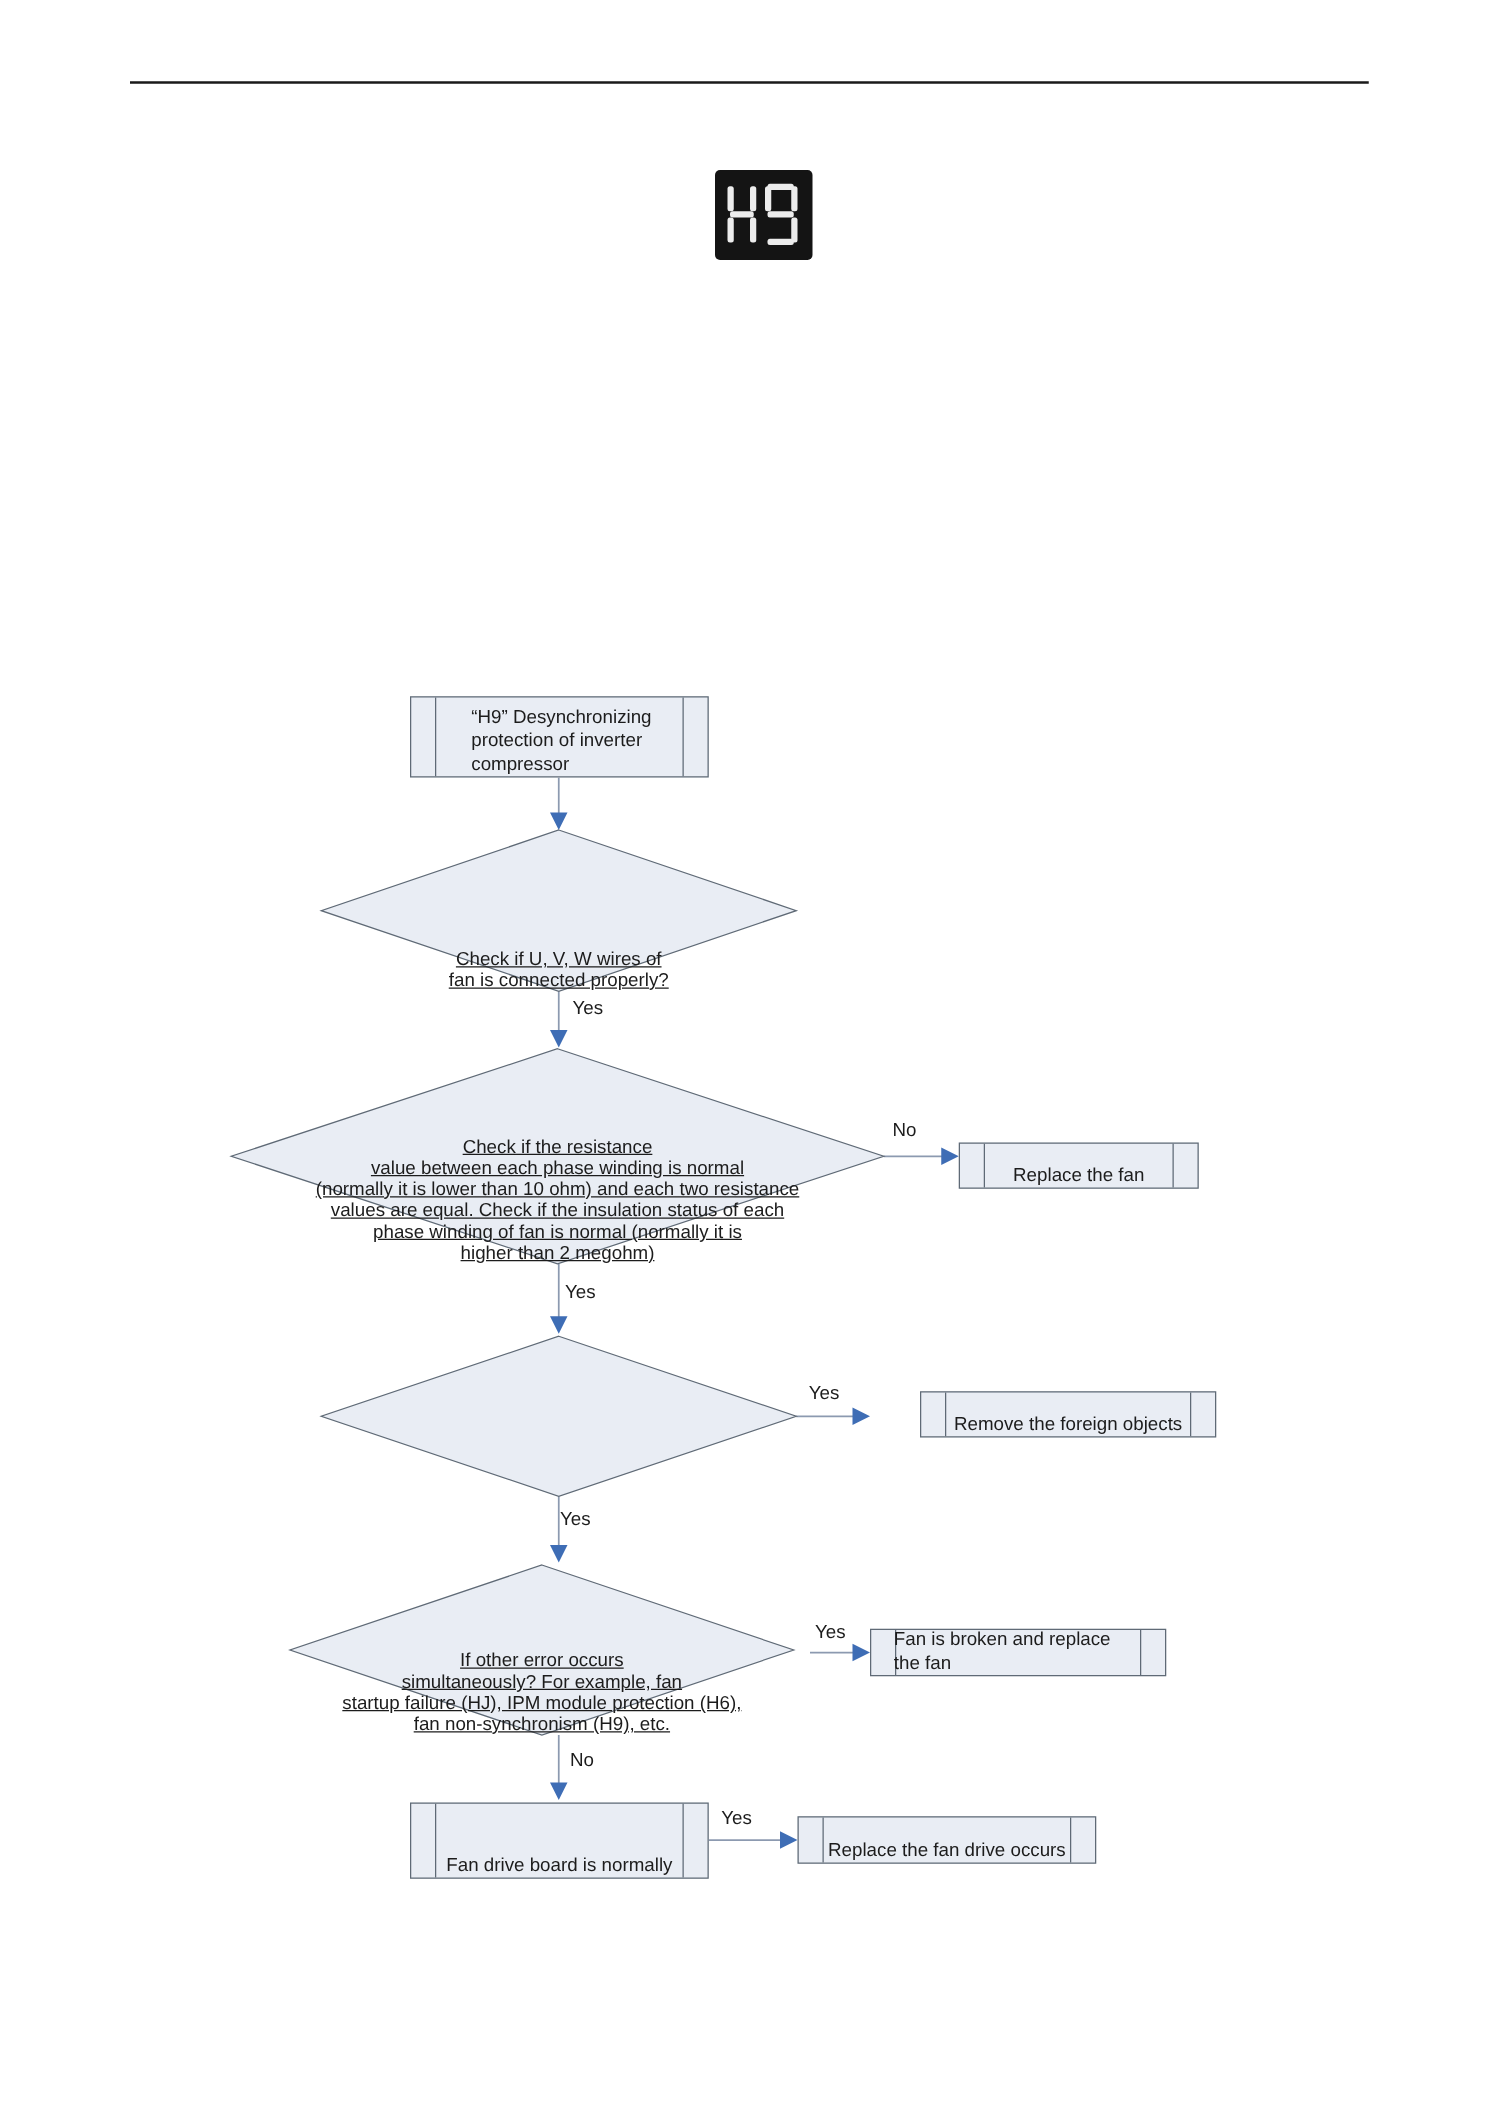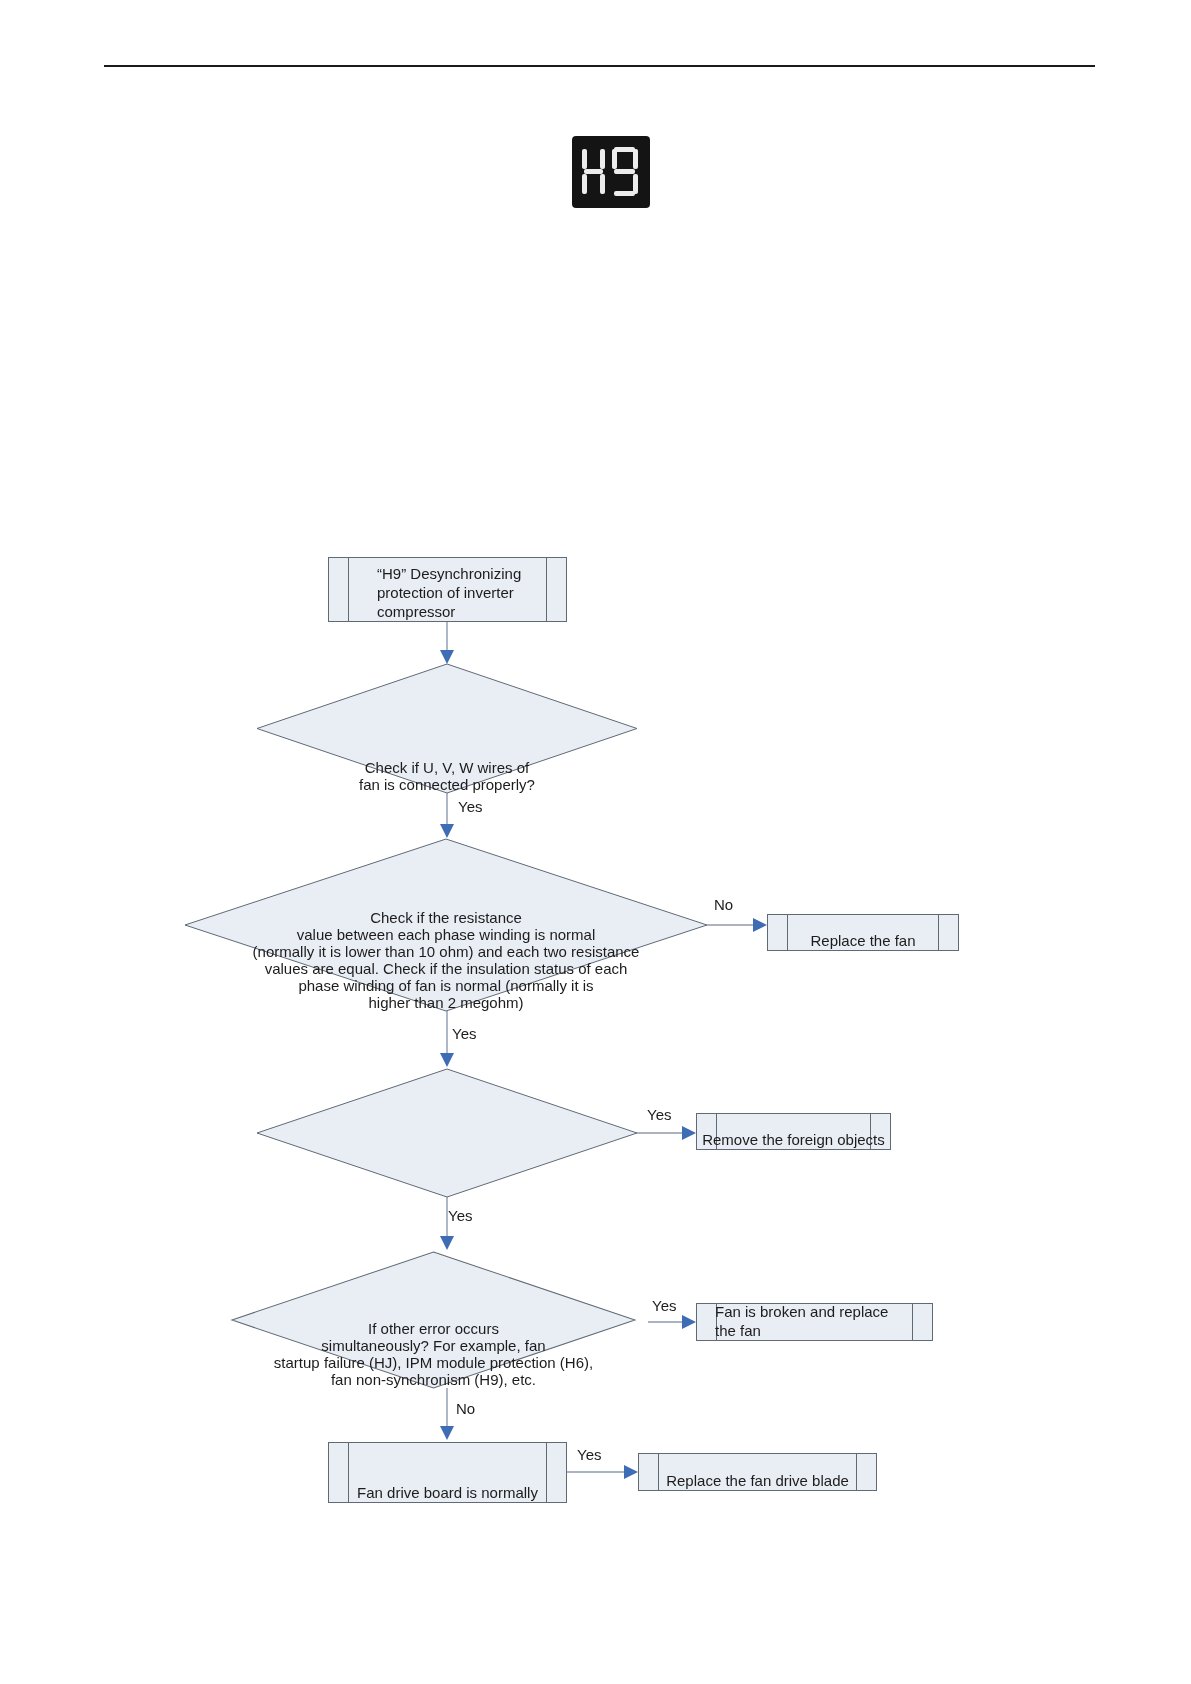--- a/index.html
+++ b/index.html
@@ -30,21 +30,21 @@
   .node{
     position:absolute;display:flex;align-items:flex-end;justify-content:center;
     box-sizing:border-box;z-index:2;
   }
   .pbox{background:var(--shape-fill);border:1px solid var(--shape-border);}
   .pbox::before,.pbox::after{
     content:"";position:absolute;top:0;bottom:0;width:1px;background:var(--shape-border);
   }
   .pbox::before{left:19px}
   .pbox::after{right:19px}
-  .diamond{background:transparent;}
+  .diamond{background:transparent;text-decoration:underline;}
   .dshape{position:absolute;inset:0;width:100%;height:100%;overflow:visible;}
   .dshape polygon{fill:var(--shape-fill);stroke:var(--shape-border);stroke-width:1px;}
   .ptext{
     position:relative;z-index:2;white-space:pre-line;text-align:center;
     font-size:15px;line-height:17px;color:var(--text);
   }
   .pbox .ptext{line-height:19px;}
   .align-left{text-align:left;width:100%;}
   .pad50{padding-left:48px;}
   .pad30{padding-left:18px;}
@@ -137,21 +137,21 @@
     <div class="node pbox" style="left:767px;top:914px;width:192px;height:37px">
       <div class="ptext">Replace the fan</div>
     </div>
 
     <div class="node diamond" style="left:257px;top:1069px;width:380px;height:128px">
       <svg class="dshape" viewBox="0 0 100 100" preserveAspectRatio="none">
         <polygon points="50,0 100,50 50,100 0,50" vector-effect="non-scaling-stroke"></polygon>
       </svg>
     </div>
 
-    <div class="node pbox" style="left:696px;top:1113px;width:195px;height:37px">
+    <div class="node pbox" style="left:736px;top:1113px;width:237px;height:37px">
       <div class="ptext">Remove the foreign objects</div>
     </div>
 
     <div class="node diamond" style="left:232px;top:1252px;width:403px;height:136px">
       <svg class="dshape" viewBox="0 0 100 100" preserveAspectRatio="none">
         <polygon points="50,0 100,50 50,100 0,50" vector-effect="non-scaling-stroke"></polygon>
       </svg>
       <div class="ptext">If other error occurs
 simultaneously? For example, fan
 startup failure (HJ), IPM module protection (H6),
@@ -161,21 +161,21 @@
     <div class="node pbox" style="left:696px;top:1303px;width:237px;height:38px">
       <div class="ptext align-left pad30">Fan is broken and replace
 the fan</div>
     </div>
 
     <div class="node pbox" style="left:328px;top:1442px;width:239px;height:61px">
       <div class="ptext">Fan drive board is normally</div>
     </div>
 
     <div class="node pbox" style="left:638px;top:1453px;width:239px;height:38px">
-      <div class="ptext">Replace the fan drive blade</div>
+      <div class="ptext">Replace the fan drive occurs</div>
     </div>
 
     <div class="elabel" style="left:458px;top:799px">Yes</div>
     <div class="elabel" style="left:714px;top:897px">No</div>
     <div class="elabel" style="left:452px;top:1026px">Yes</div>
     <div class="elabel" style="left:647px;top:1107px">Yes</div>
     <div class="elabel" style="left:448px;top:1208px">Yes</div>
     <div class="elabel" style="left:652px;top:1298px">Yes</div>
     <div class="elabel" style="left:456px;top:1401px">No</div>
     <div class="elabel" style="left:577px;top:1447px">Yes</div>

